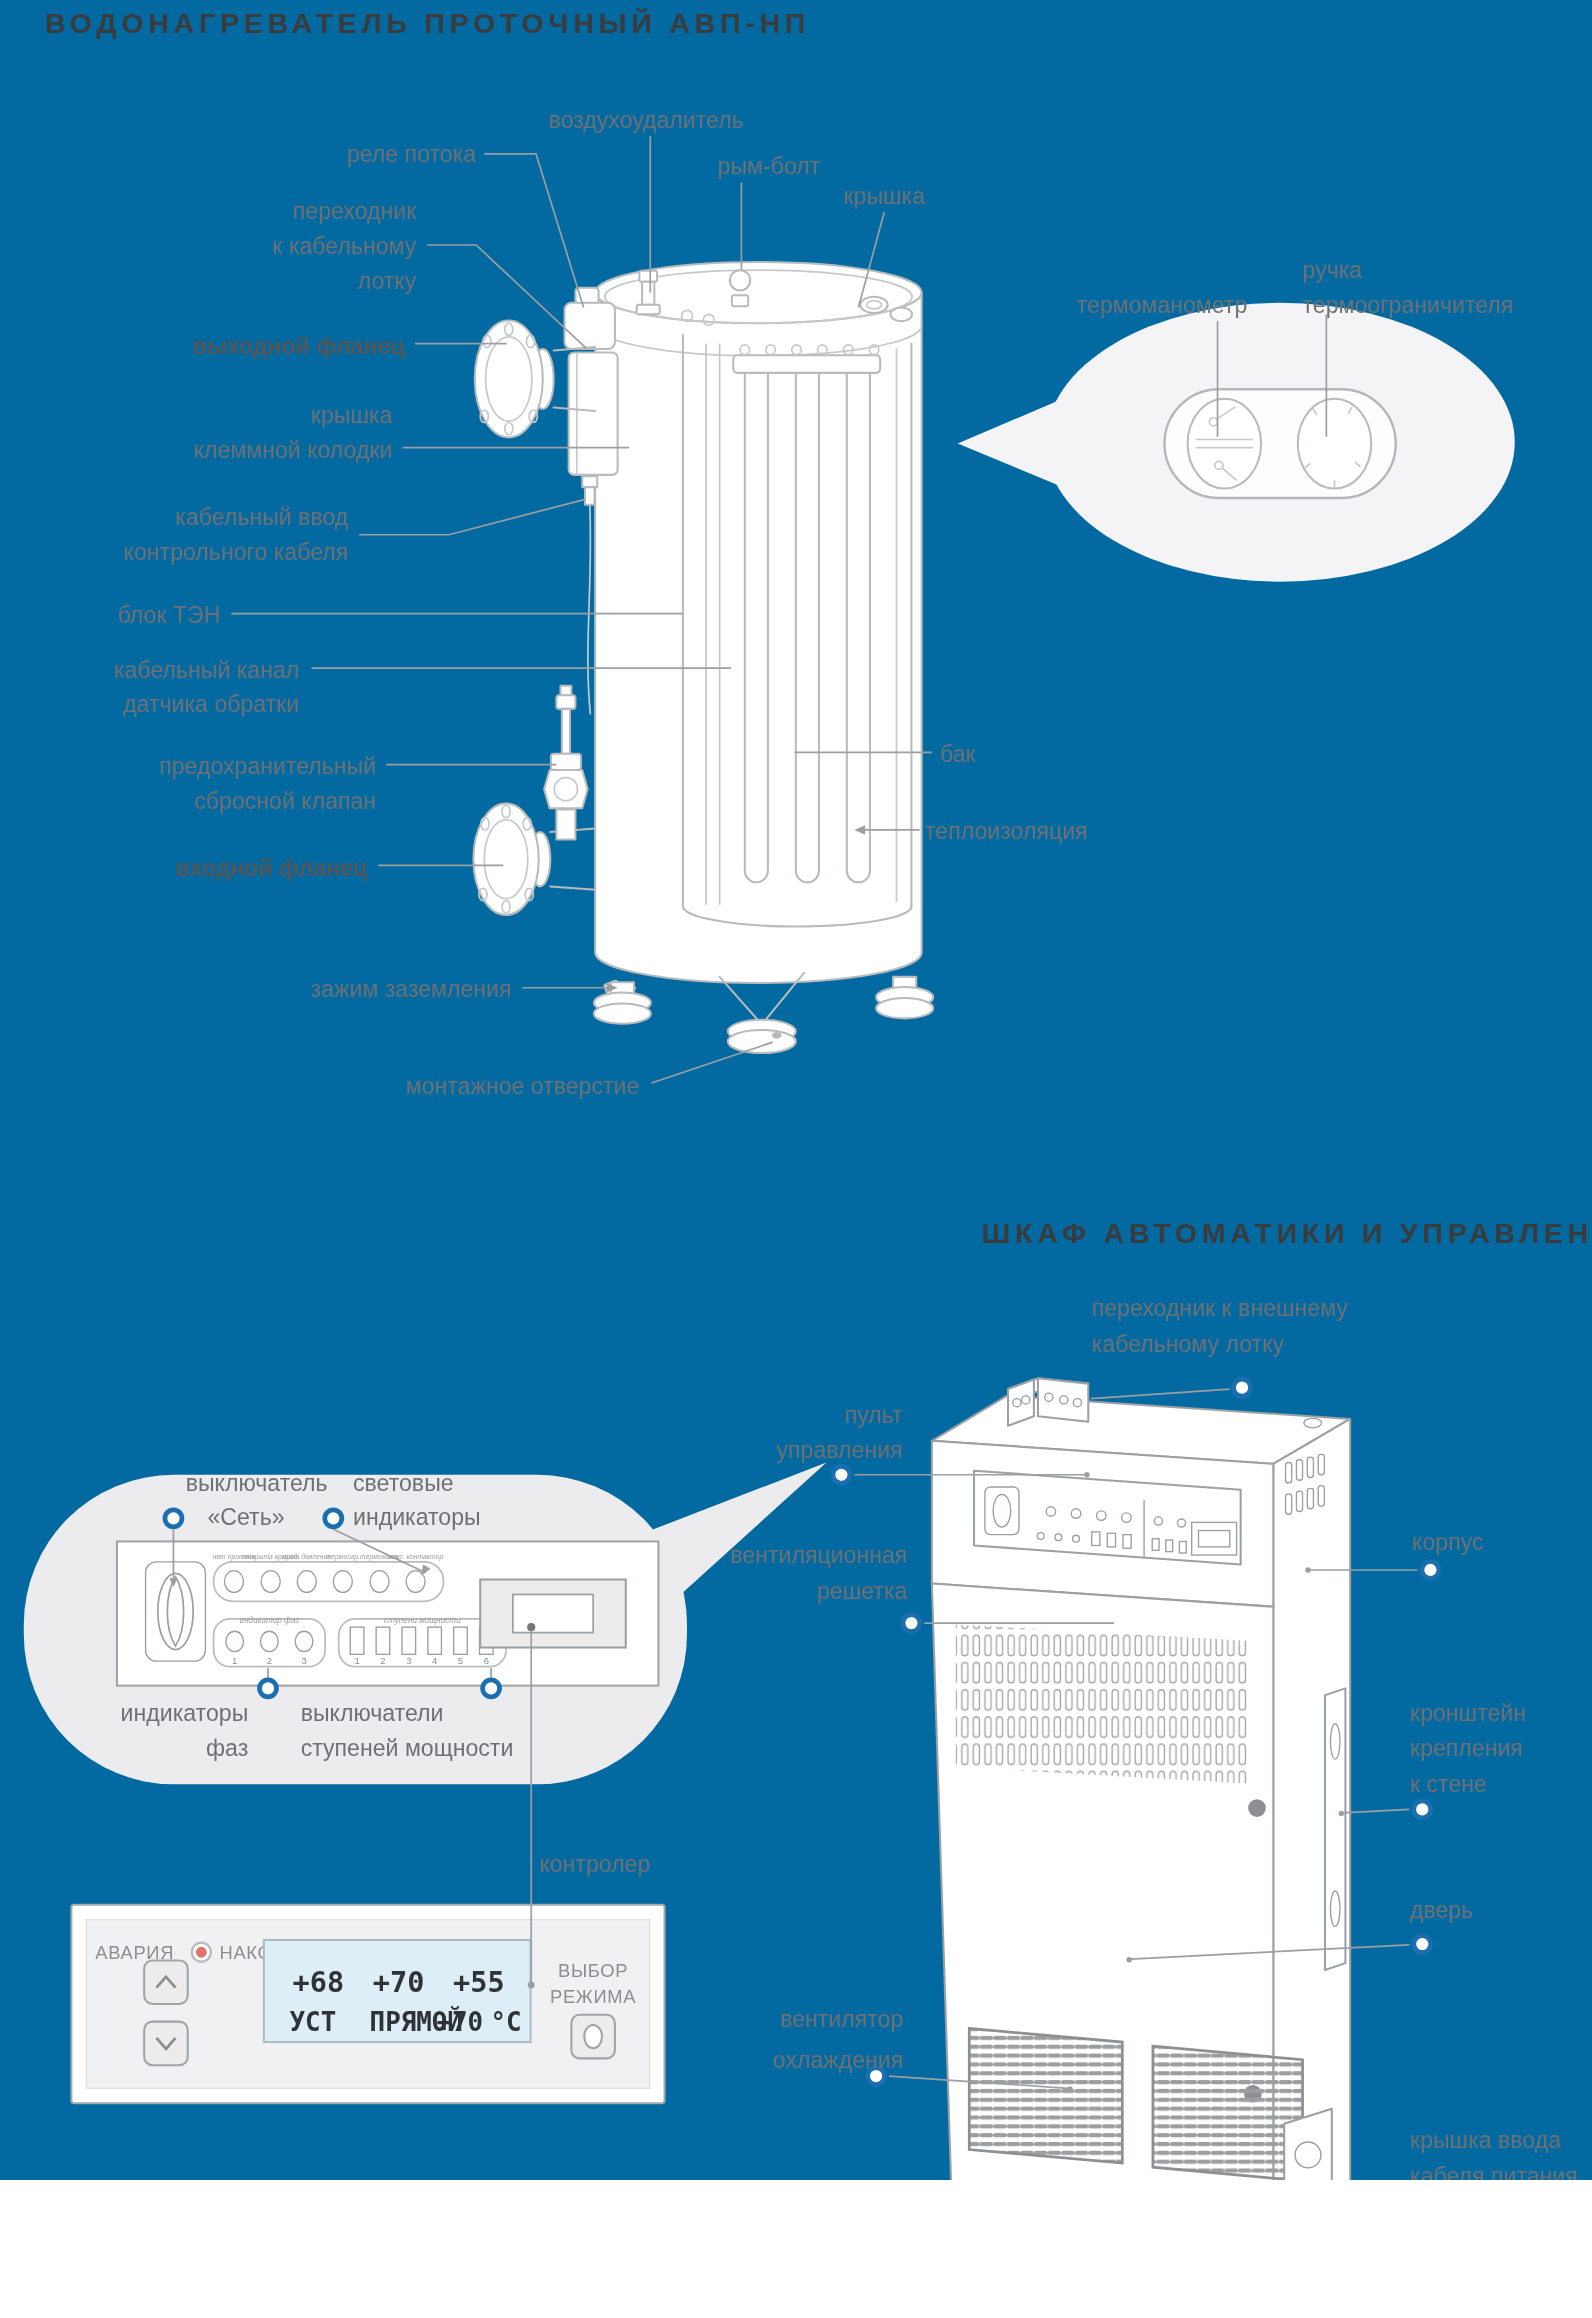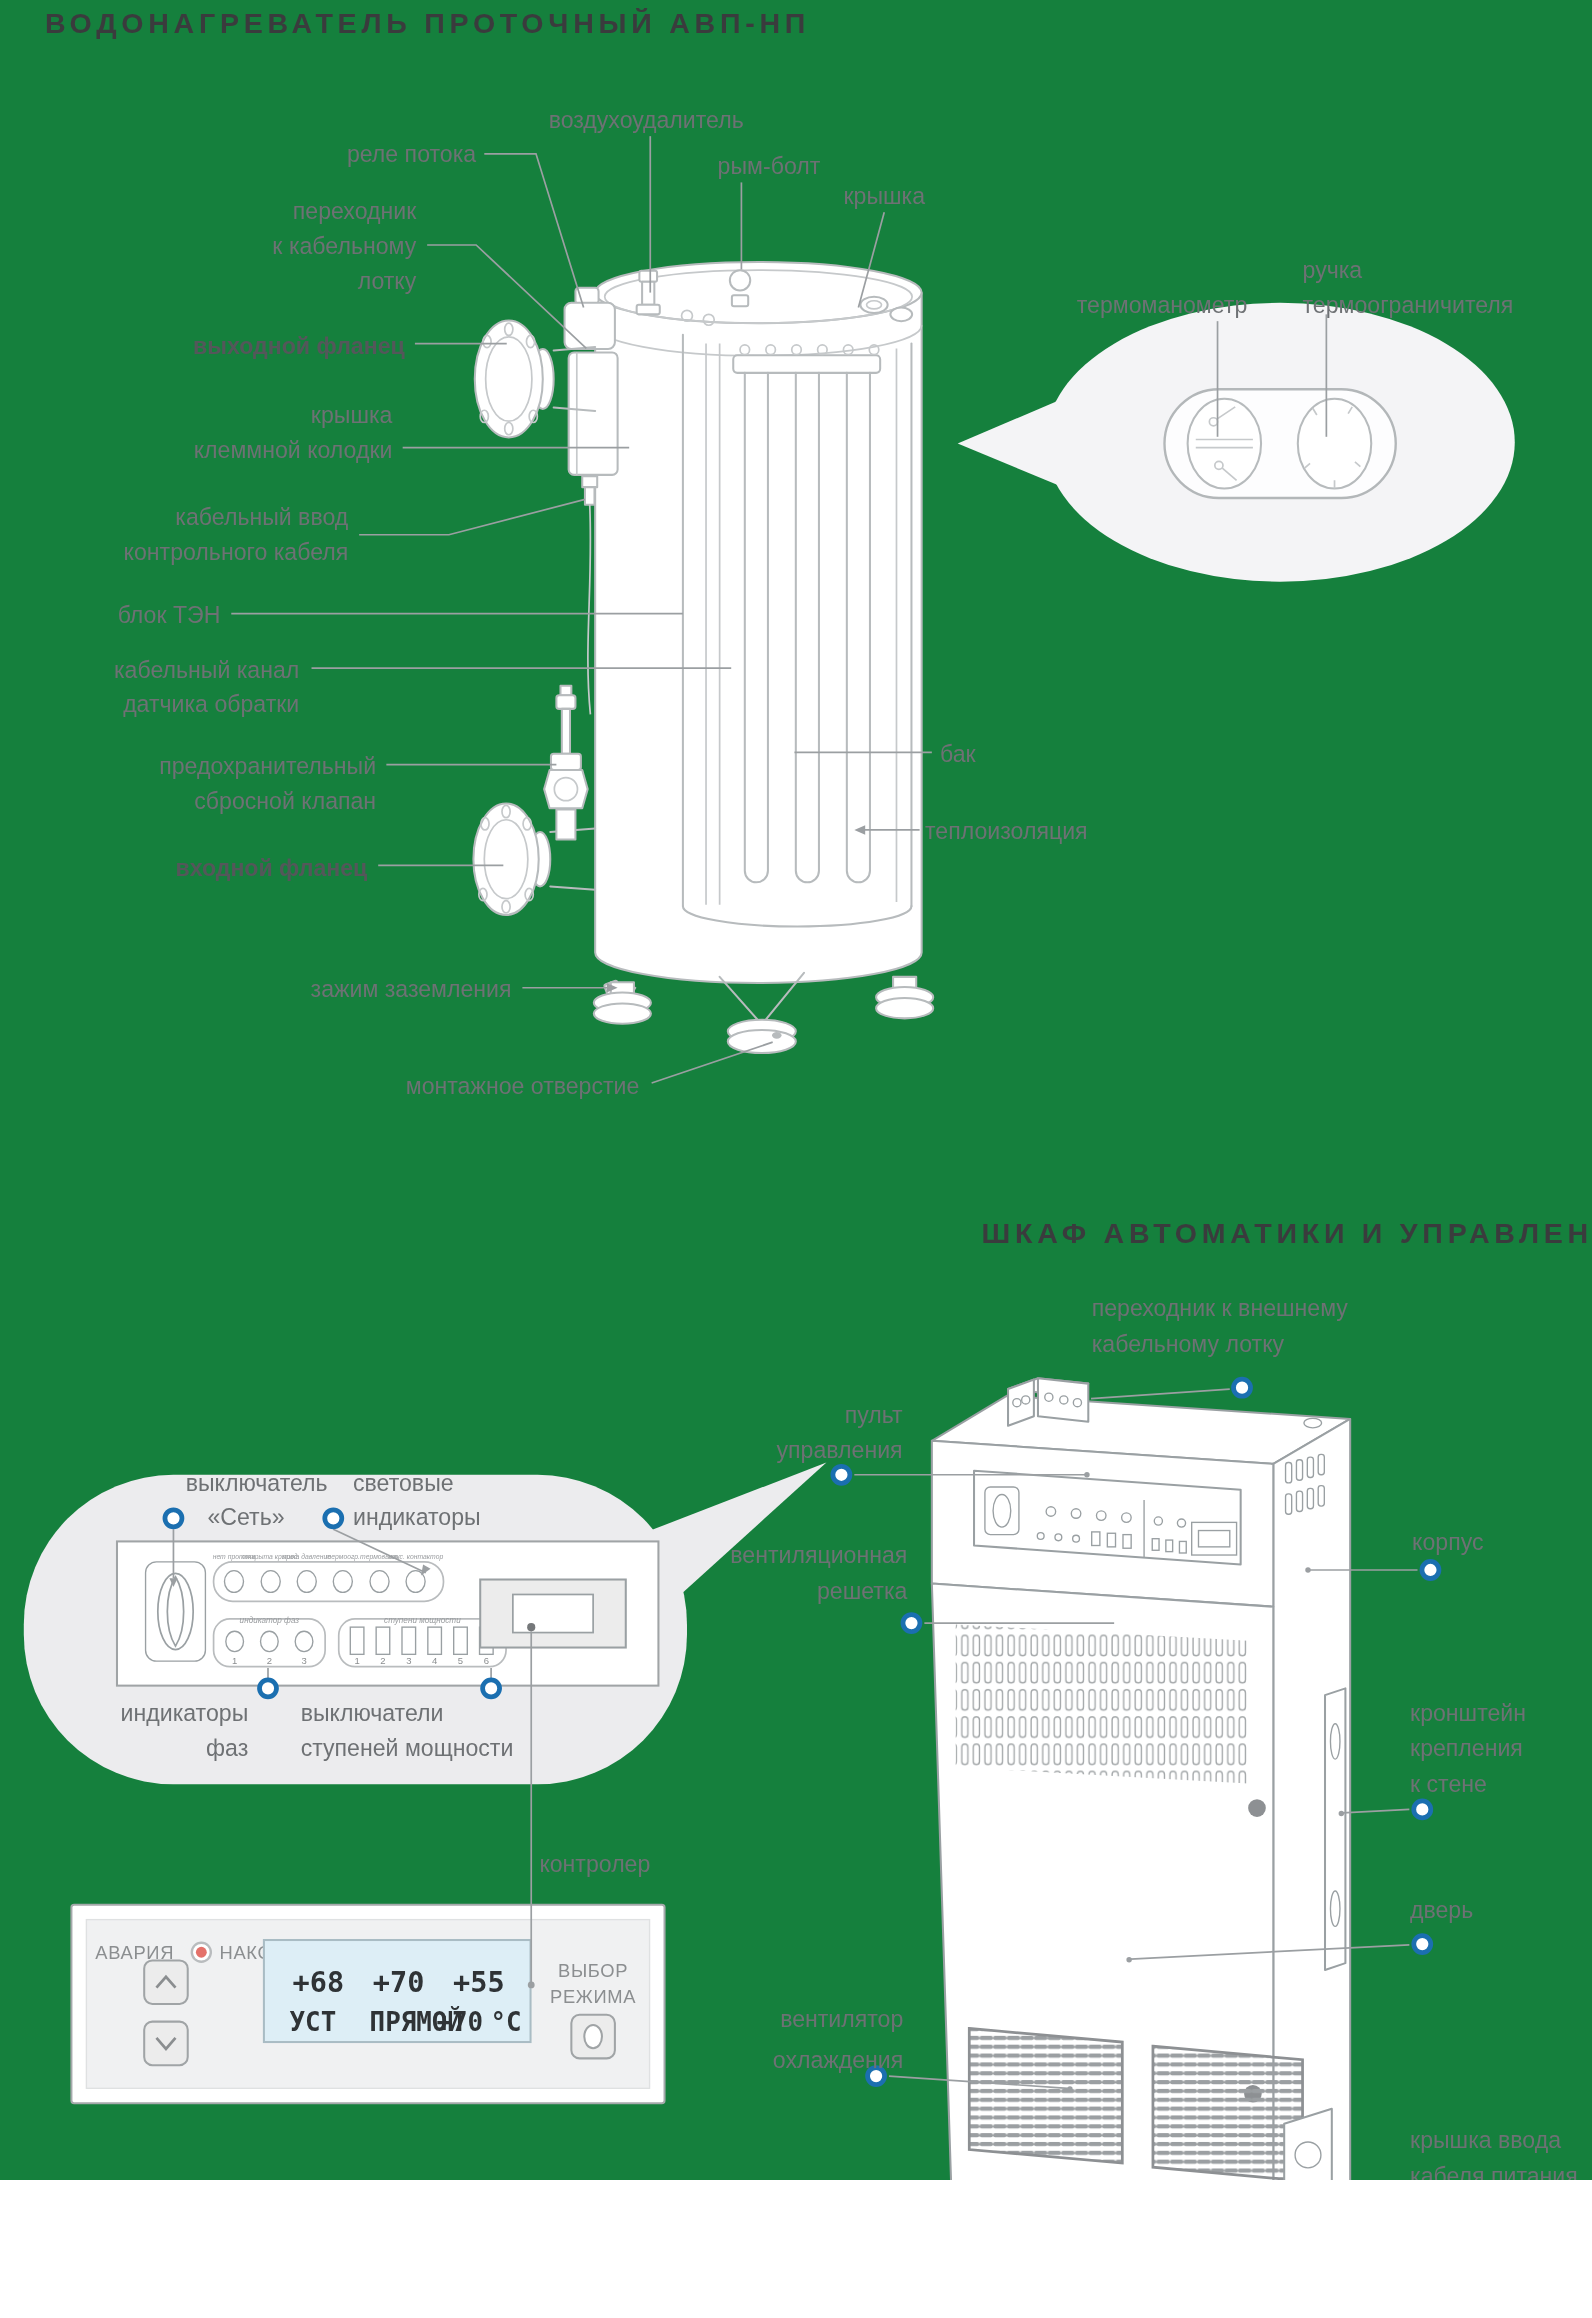--- a/index.html
+++ b/index.html
@@ -1,16 +1,16 @@
 <!DOCTYPE html>
 <html style="font-size:11px"><head>
 <meta charset="utf-8">
 <style>
   html,body{margin:0;padding:0;background:#fff;}
-  .page{position:relative;width:1593px;height:2180px;background:#15803d;overflow:hidden;
+  .page{position:relative;width:1593px;height:2180px;background:#0369a1;overflow:hidden;
         font-family:"Liberation Sans",sans-serif;}
   svg{position:absolute;left:0;top:0;}
   text{font-family:"Liberation Sans",sans-serif;}
   .title{font-size:42px;font-weight:bold;fill:#3a3b3d;letter-spacing:7px;}
   .lbl{font-size:34px;fill:#6e7174;}
   .lbl-b{font-size:34px;font-weight:bold;fill:#54575a;}
   .cap{font-size:10px;font-style:italic;fill:#9a9da0;}
   .gcap{font-size:12px;font-style:italic;fill:#9a9da0;}
   .num{font-size:14px;fill:#8b8e90;}
   .hdr{font-size:27px;fill:#8b8e90;letter-spacing:1px;}

